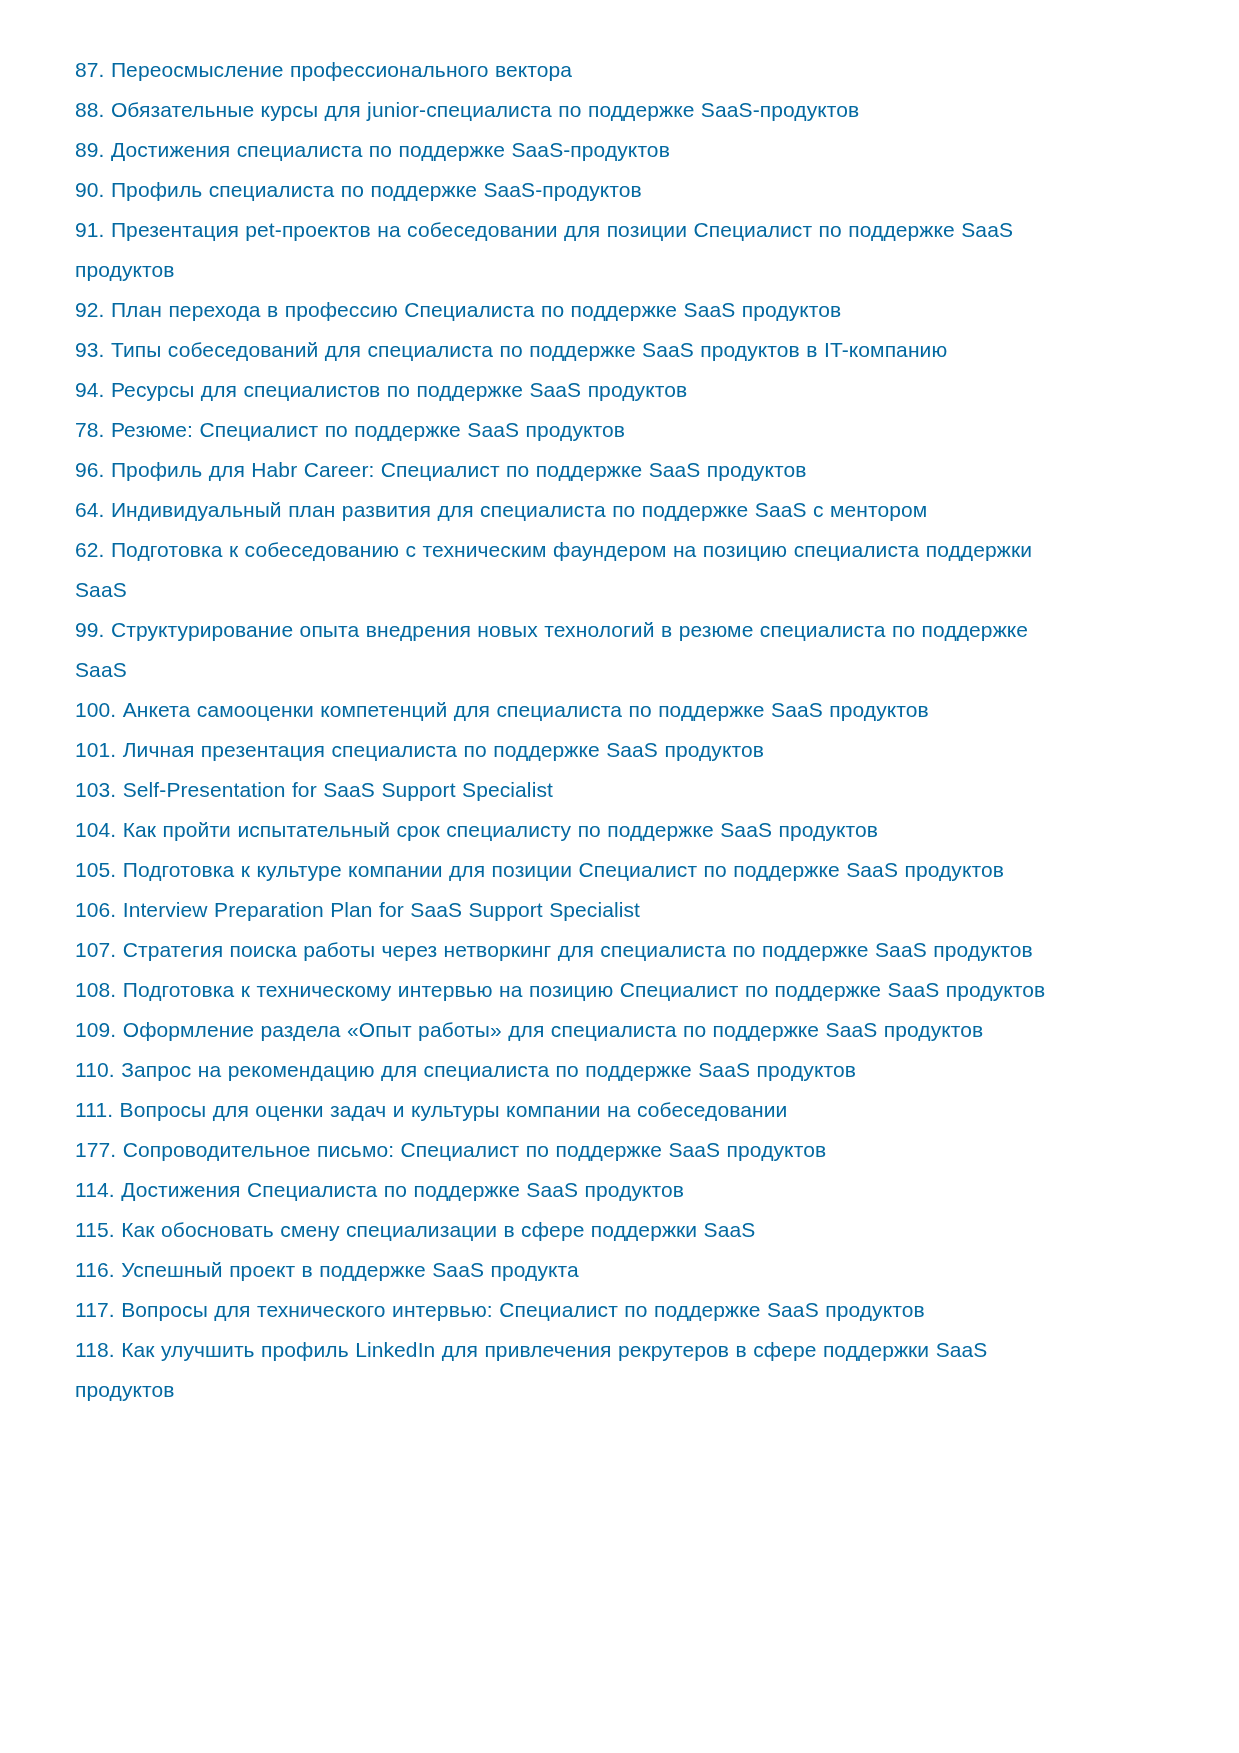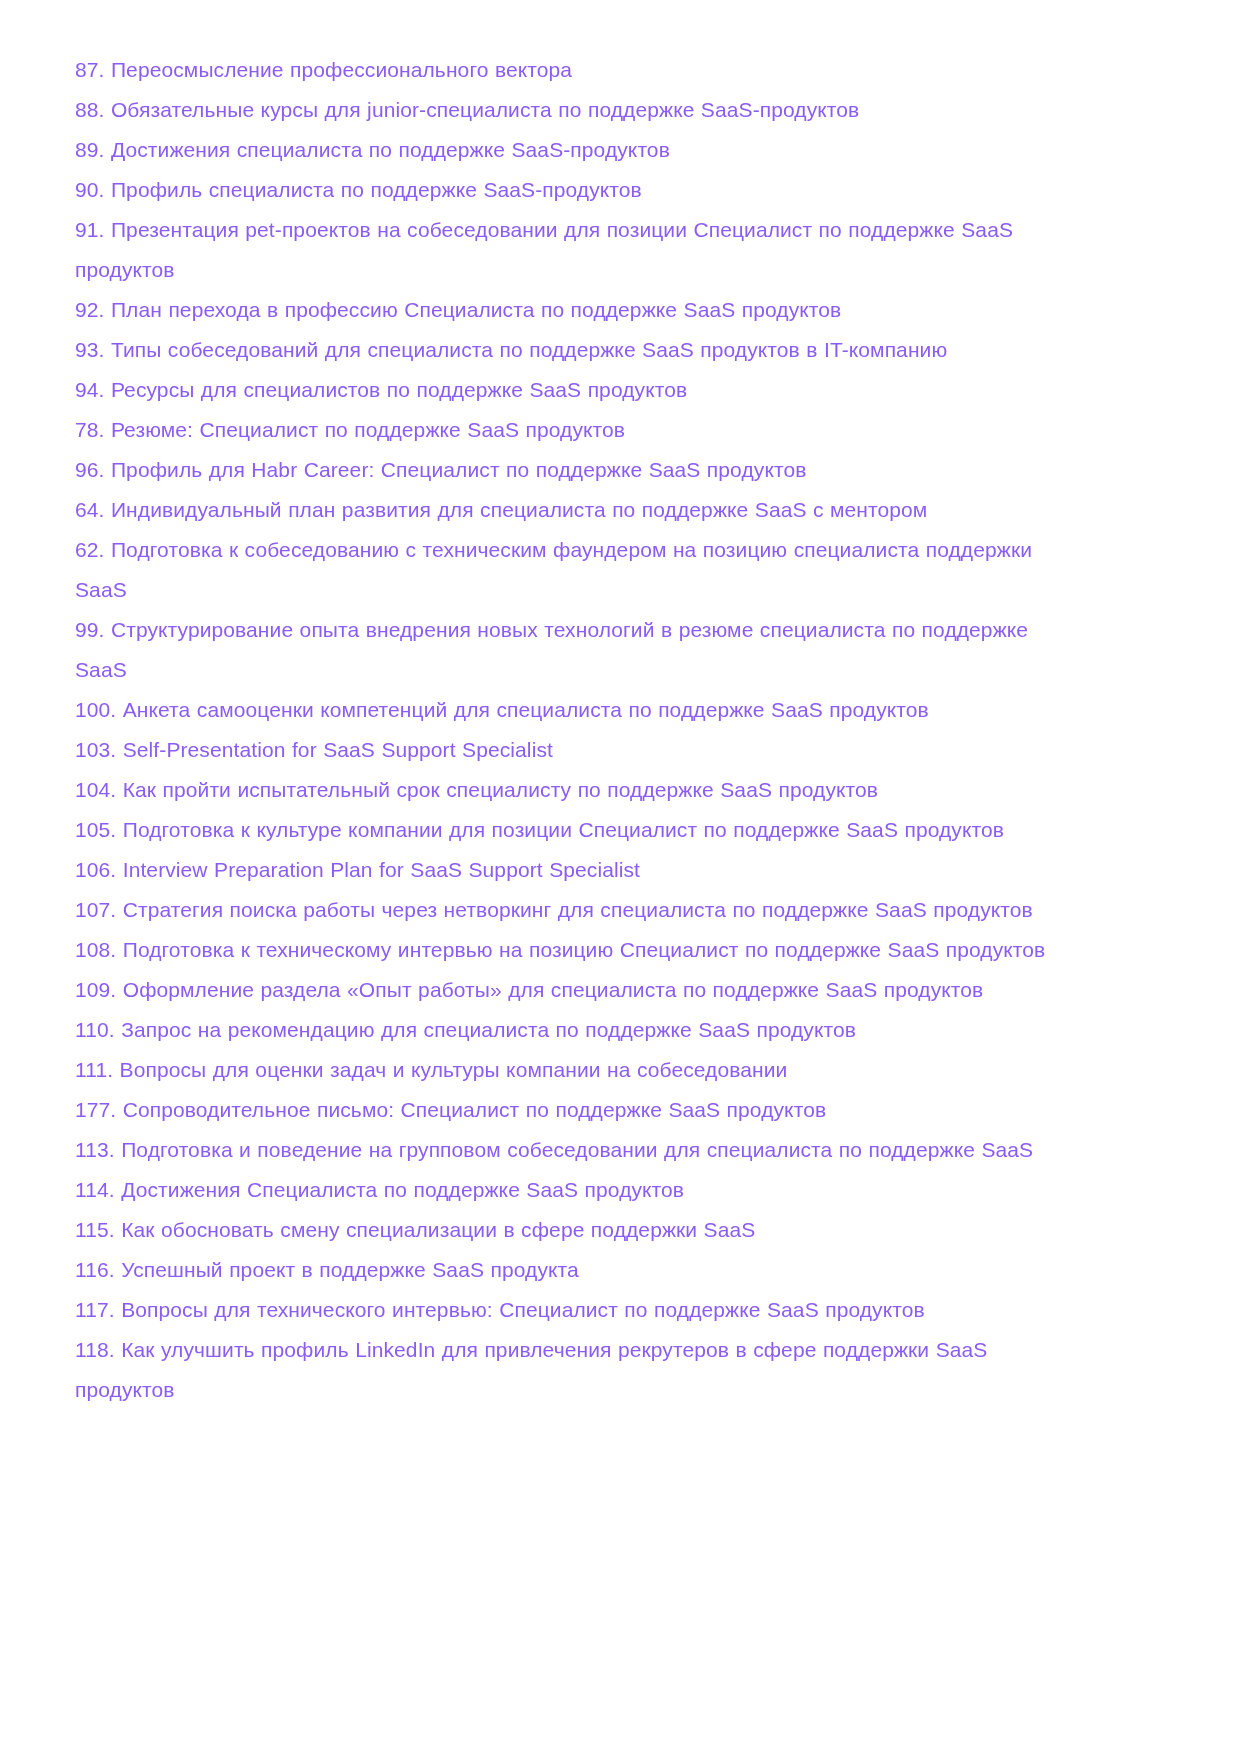--- a/index.html
+++ b/index.html
@@ -16,21 +16,21 @@
     font-family: "Liberation Sans", "DejaVu Sans", sans-serif;
   }
   .list {
     max-width: 1000px;
   }
   .item {
     margin: 0;
     font-size: 21px;
     line-height: 40px;
     font-weight: 400;
-    color: #8b5cf6;
+    color: #0369a1;
     letter-spacing: 0.1px;
     word-spacing: 0.5px;
   }
 </style>
 </head>
 <body>
 
 <div class="page">
   <div class="list">
       <p class="item">87. Переосмысление профессионального вектора</p>
@@ -40,30 +40,30 @@
       <p class="item">91. Презентация pet-проектов на собеседовании для позиции Специалист по поддержке SaaS продуктов</p>
       <p class="item">92. План перехода в профессию Специалиста по поддержке SaaS продуктов</p>
       <p class="item">93. Типы собеседований для специалиста по поддержке SaaS продуктов в IT-компанию</p>
       <p class="item">94. Ресурсы для специалистов по поддержке SaaS продуктов</p>
       <p class="item">78. Резюме: Специалист по поддержке SaaS продуктов</p>
       <p class="item">96. Профиль для Habr Career: Специалист по поддержке SaaS продуктов</p>
       <p class="item">64. Индивидуальный план развития для специалиста по поддержке SaaS с ментором</p>
       <p class="item">62. Подготовка к собеседованию с техническим фаундером на позицию специалиста поддержки SaaS</p>
       <p class="item">99. Структурирование опыта внедрения новых технологий в резюме специалиста по поддержке SaaS</p>
       <p class="item">100. Анкета самооценки компетенций для специалиста по поддержке SaaS продуктов</p>
+      <p class="item">101. Личная презентация специалиста по поддержке SaaS продуктов</p>
       <p class="item">103. Self-Presentation for SaaS Support Specialist</p>
       <p class="item">104. Как пройти испытательный срок специалисту по поддержке SaaS продуктов</p>
       <p class="item">105. Подготовка к культуре компании для позиции Специалист по поддержке SaaS продуктов</p>
       <p class="item">106. Interview Preparation Plan for SaaS Support Specialist</p>
       <p class="item">107. Стратегия поиска работы через нетворкинг для специалиста по поддержке SaaS продуктов</p>
       <p class="item">108. Подготовка к техническому интервью на позицию Специалист по поддержке SaaS продуктов</p>
       <p class="item">109. Оформление раздела «Опыт работы» для специалиста по поддержке SaaS продуктов</p>
       <p class="item">110. Запрос на рекомендацию для специалиста по поддержке SaaS продуктов</p>
       <p class="item">111. Вопросы для оценки задач и культуры компании на собеседовании</p>
       <p class="item">177. Сопроводительное письмо: Специалист по поддержке SaaS продуктов</p>
-      <p class="item">113. Подготовка и поведение на групповом собеседовании для специалиста по поддержке SaaS</p>
       <p class="item">114. Достижения Специалиста по поддержке SaaS продуктов</p>
       <p class="item">115. Как обосновать смену специализации в сфере поддержки SaaS</p>
       <p class="item">116. Успешный проект в поддержке SaaS продукта</p>
       <p class="item">117. Вопросы для технического интервью: Специалист по поддержке SaaS продуктов</p>
       <p class="item">118. Как улучшить профиль LinkedIn для привлечения рекрутеров в сфере поддержки SaaS продуктов</p>
     </div>
 </div>
 
 </body></html>

